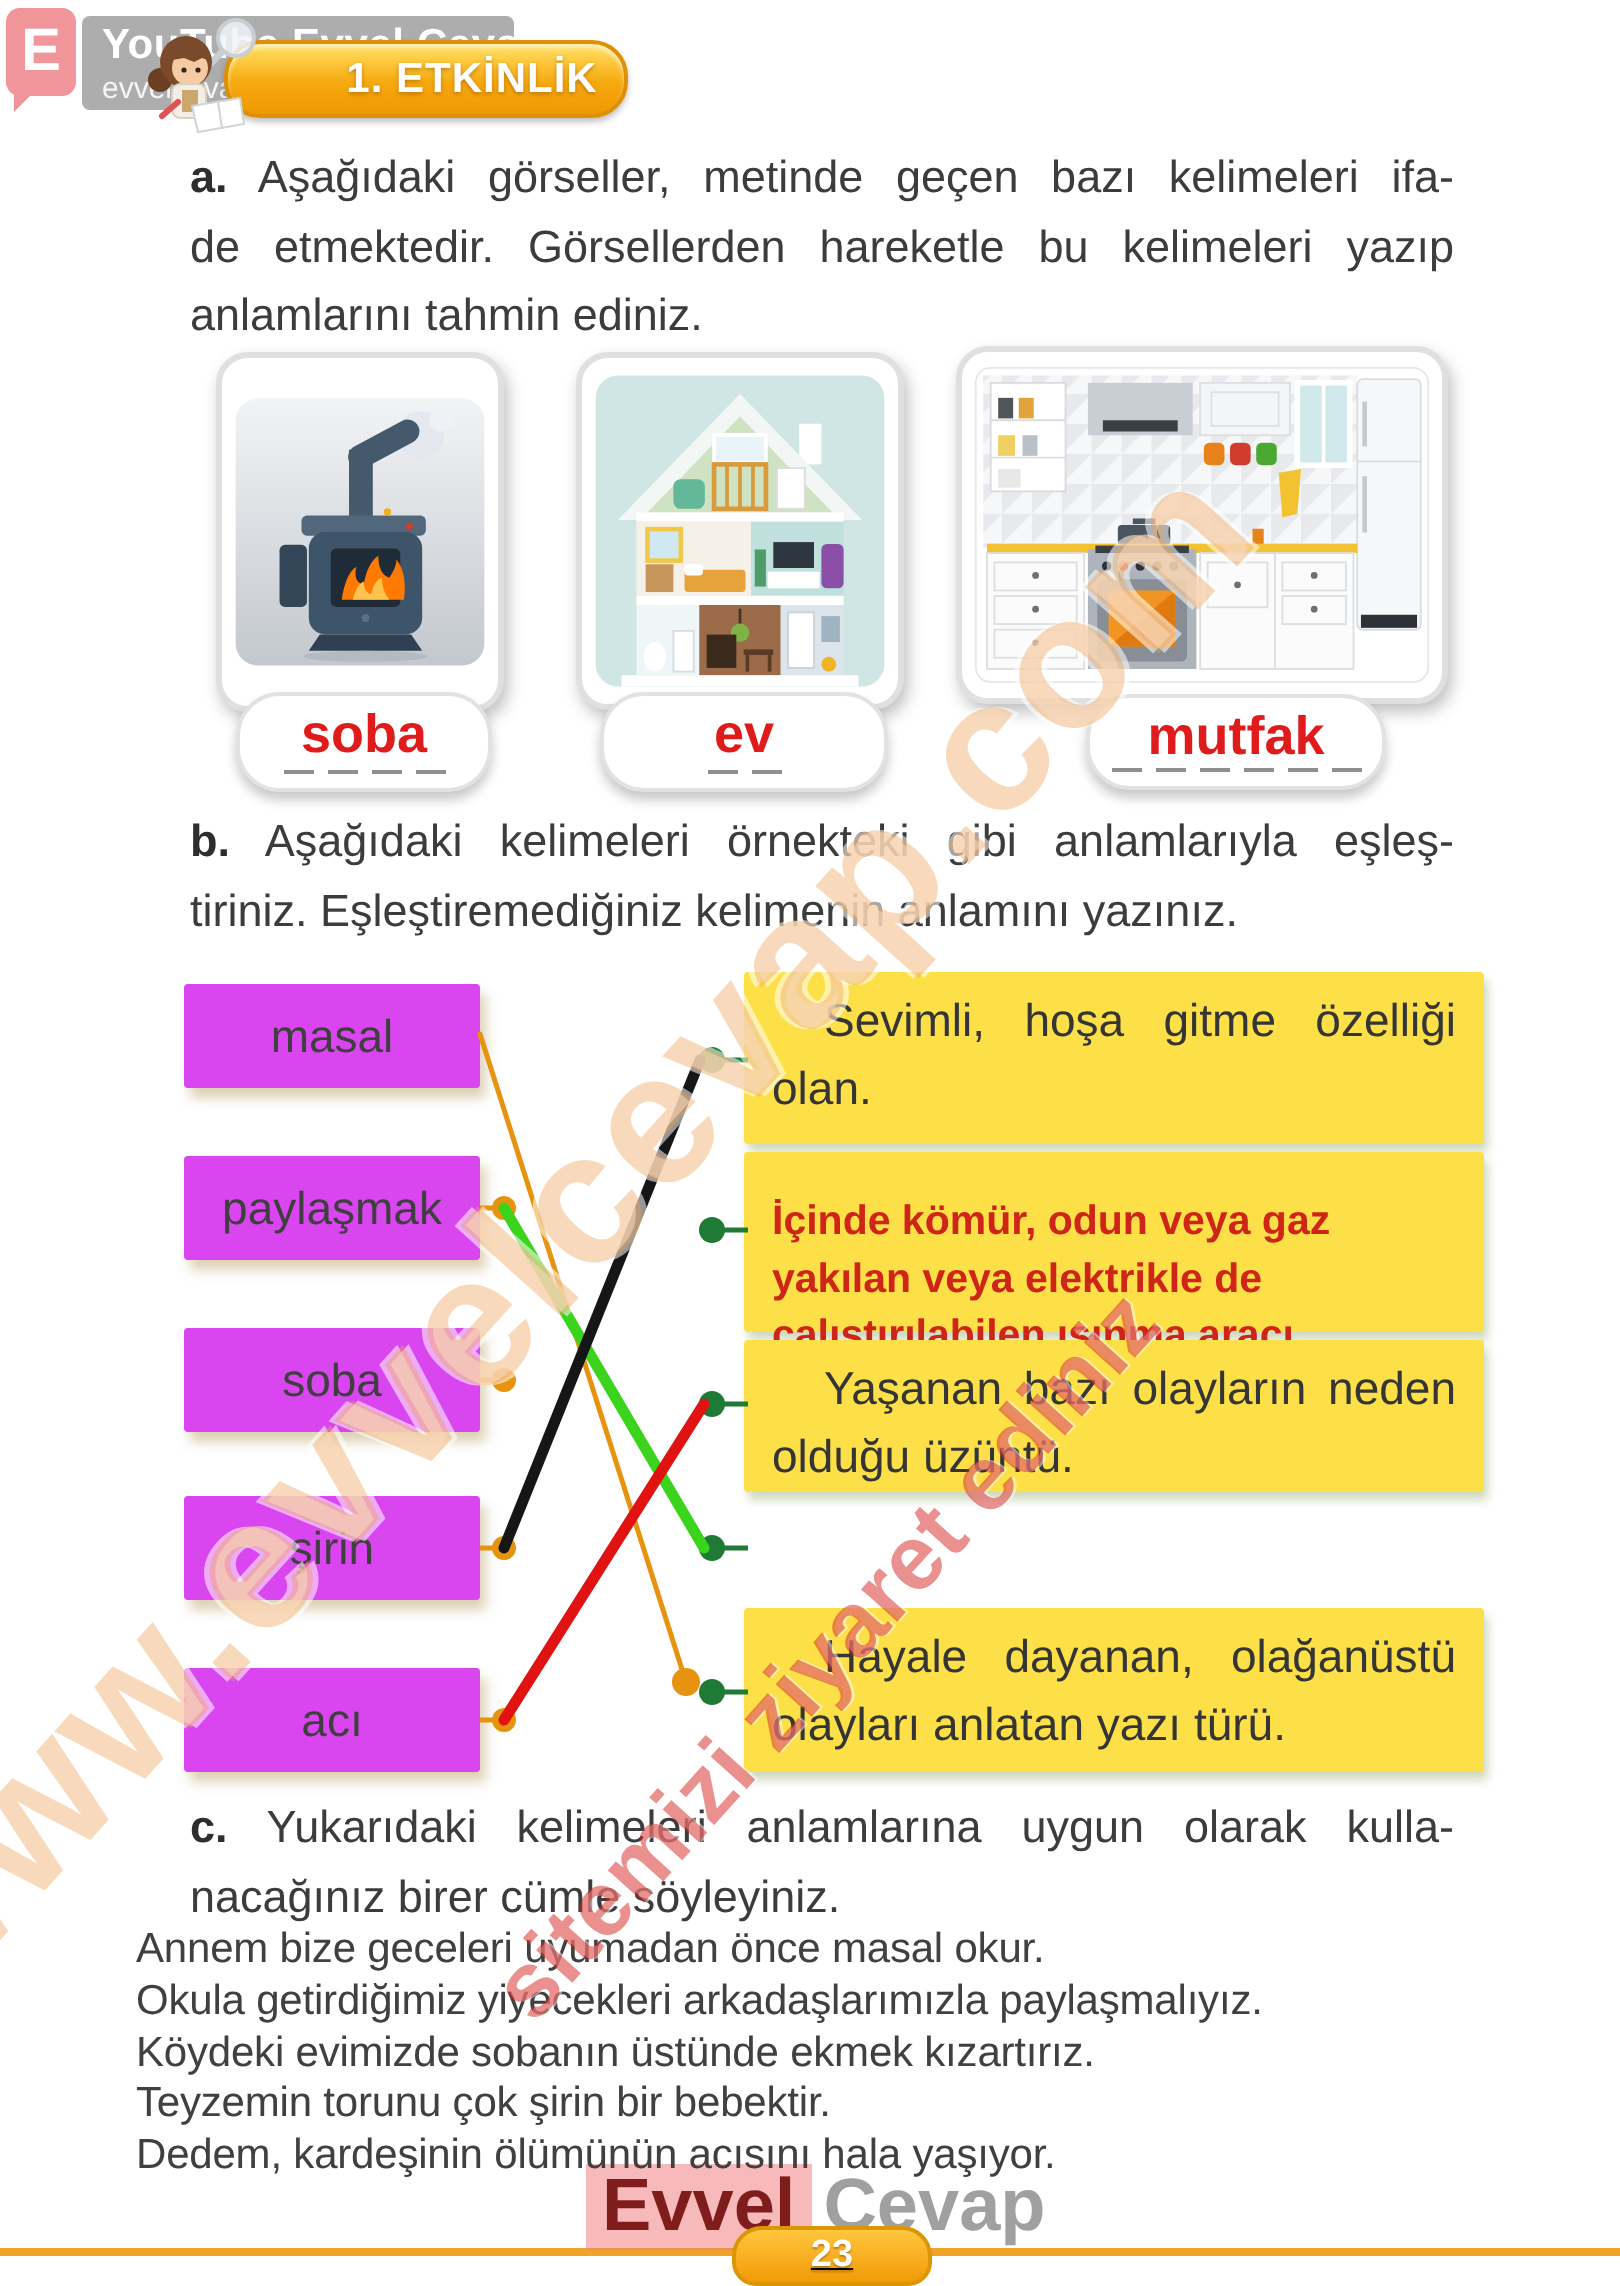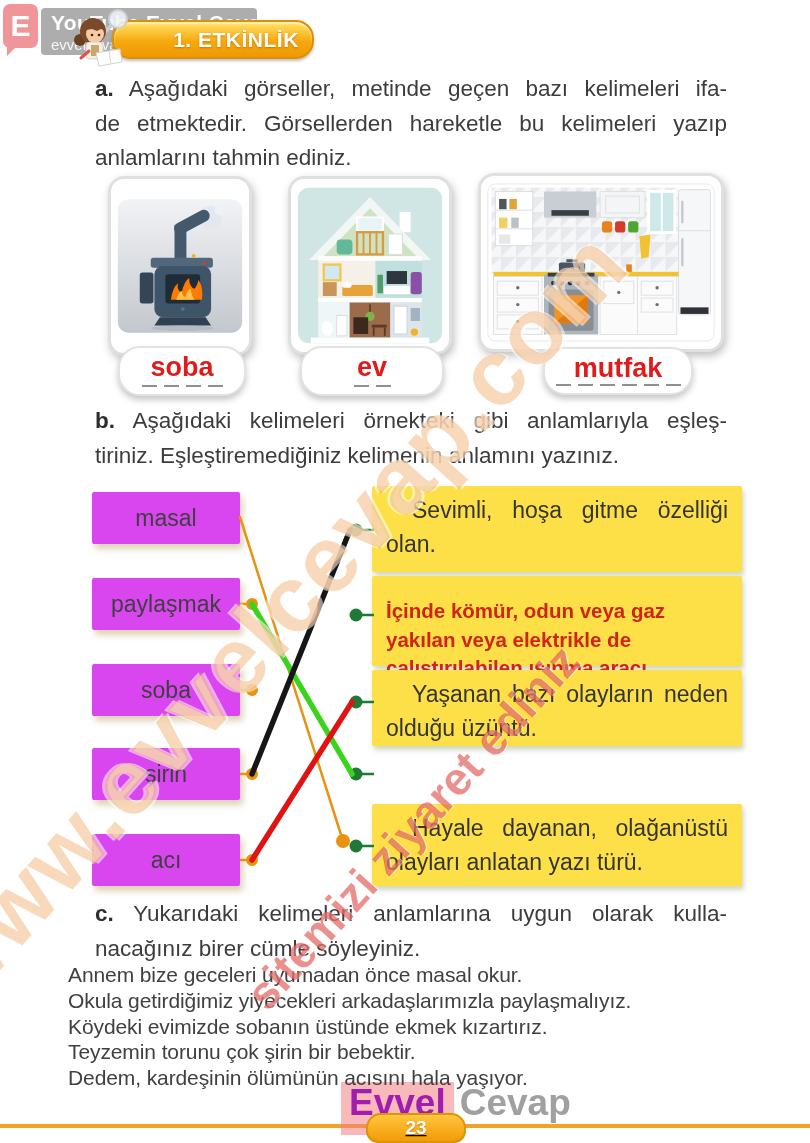--- a/index.html
+++ b/index.html
@@ -62,21 +62,21 @@
   #d5{top:804px;height:82px;}
   #d2 .dtext{color:#cf2518;font-size:20.5px;line-height:28.5px;font-weight:600;
     text-indent:0;text-align:left;margin-top:14px;}
   #conn-svg{position:absolute;left:0;top:0;z-index:5;pointer-events:none;}
   
   .sentences{position:absolute;left:68px;top:962px;width:690px;z-index:3;
     color:#404040;font-size:21px;line-height:25.8px;font-weight:500;letter-spacing:-0.1px;}
   
   .footer-line{position:absolute;left:0;top:1124px;width:810px;height:4px;background:#f0a326;z-index:1;}
   .footer-brand{position:absolute;left:293px;top:1082px;z-index:2;font-weight:700;font-size:37px;white-space:nowrap;}
-  .fb-first{color:#a21caf;background:rgba(240,128,128,.55);padding:0 8px 12px 8px;margin-left:48px;}
+  .fb-first{color:#7f1d1d;background:rgba(240,128,128,.55);padding:0 8px 2px 8px;}
   .fb-second{color:#a0a0a0;margin-left:6px;}
   .page-pill{position:absolute;left:366px;top:1113px;width:100px;height:30px;z-index:3;
     border-radius:15px 15px 12px 12px;border:2px solid #db9606;box-sizing:border-box;
     background:linear-gradient(#ffc63e,#f29b07);display:flex;align-items:flex-start;justify-content:center;text-decoration:underline;}
   .page-pill span{color:#fff;font-weight:800;font-size:19px;line-height:26px;
     text-shadow:0 1px 1px rgba(150,85,0,.6);}
   
   .wm{position:absolute;pointer-events:none;z-index:40;font-weight:800;white-space:nowrap;}
   #wm-main{left:-60px;top:935px;font-size:94px;letter-spacing:2px;
     color:rgba(238,160,86,.40);

